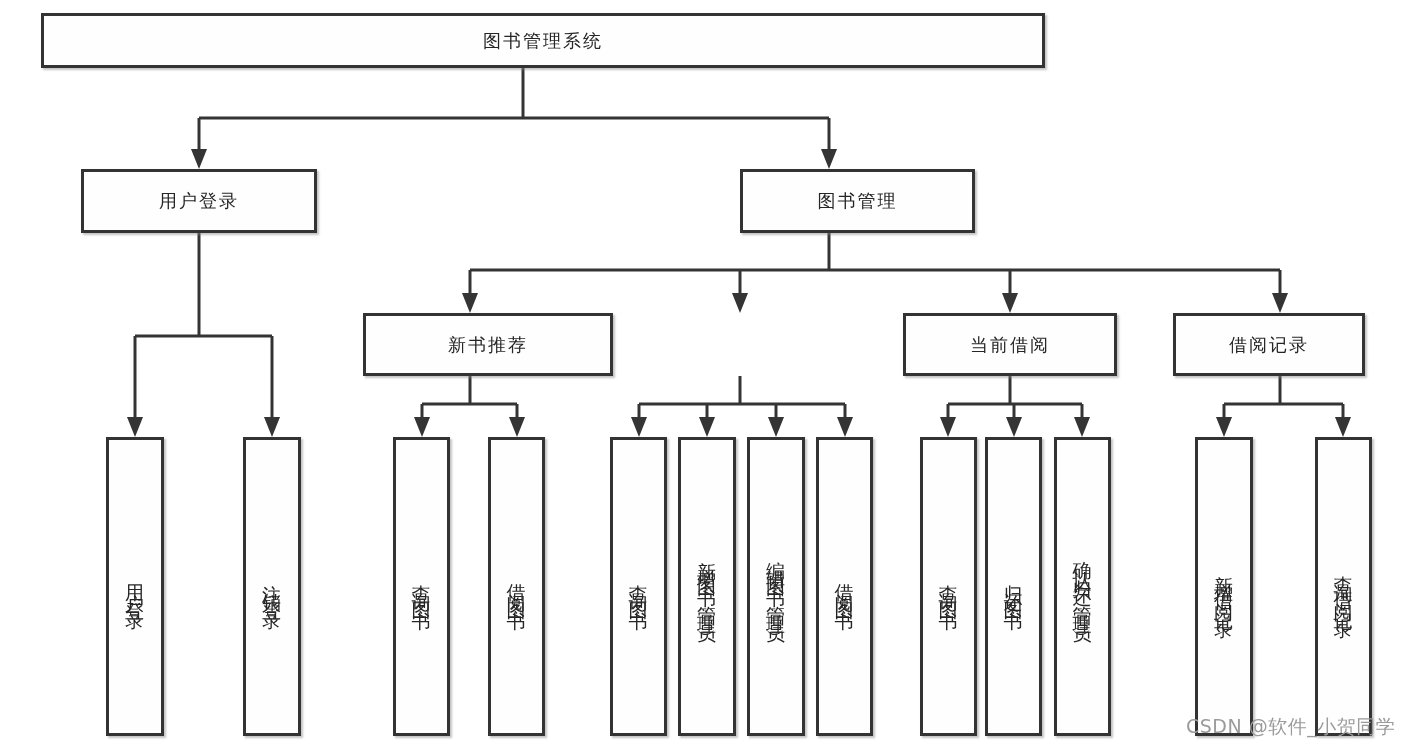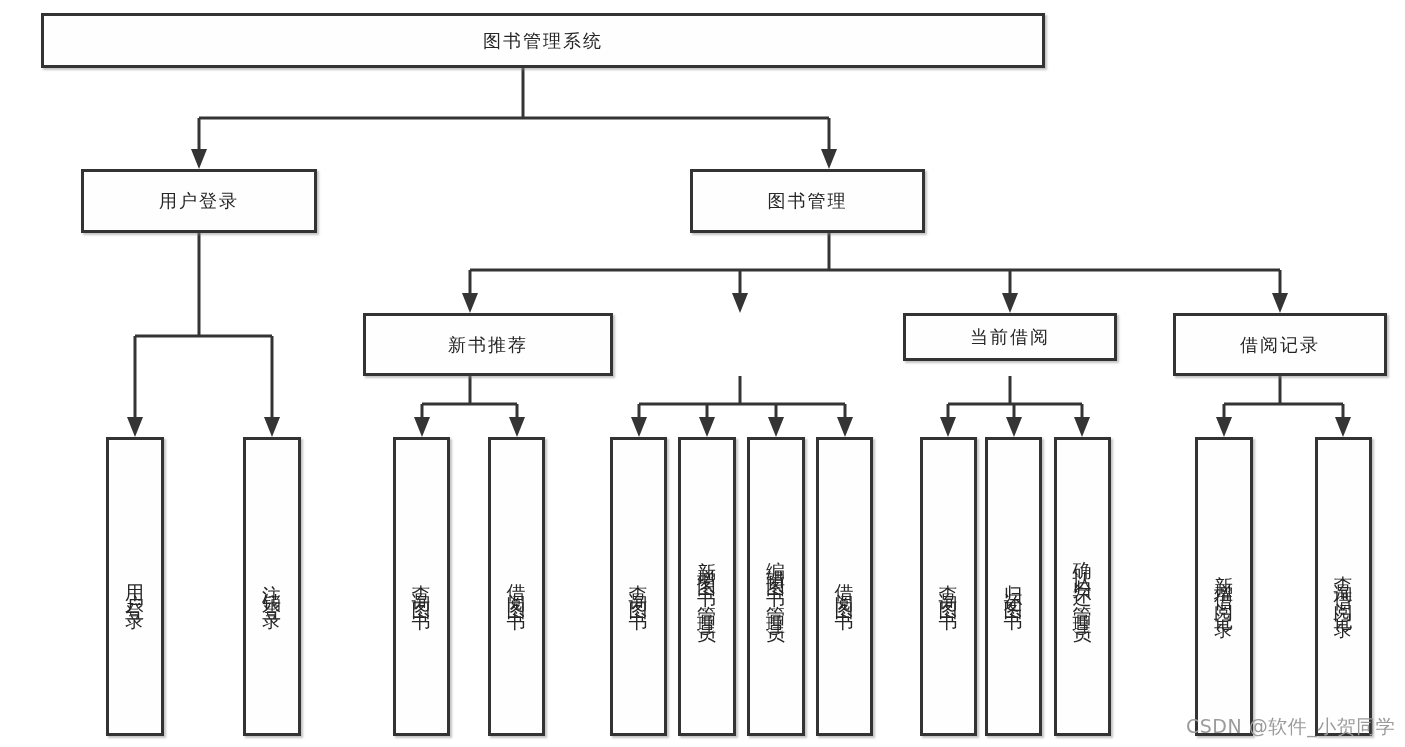--- a/index.html
+++ b/index.html
@@ -92,25 +92,25 @@
       <polygon points="1006,417 1022,417 1014,437"></polygon>
       <polygon points="1074,417 1090,417 1082,437"></polygon>
       <polygon points="1216,417 1232,417 1224,437"></polygon>
       <polygon points="1335,417 1351,417 1343,437"></polygon>
     </g>
   </svg>
 
   <div class="node h-node root-node" style="left:21px;top:13px;width:1004px;height:55px;margin-left:20px;">图书管理系统</div>
 
   <div class="node h-node" style="left:81px;top:169px;width:236px;height:64px;">用户登录</div>
-  <div class="node h-node" style="left:690px;top:169px;width:235px;height:64px;">图书管理</div>
+  <div class="node h-node" style="left:740px;top:169px;width:235px;height:64px;">图书管理</div>
 
   <div class="node h-node" style="left:363px;top:313px;width:250px;height:63px;font-family:Liberation Serif, serif;">新书推荐</div>
-  <div class="node h-node" style="left:903px;top:313px;width:214px;height:48px;">当前借阅</div>
-  <div class="node h-node" style="left:1173px;top:313px;width:214px;height:63px;">借阅记录</div>
+  <div class="node h-node" style="left:903px;top:313px;width:214px;height:63px;">当前借阅</div>
+  <div class="node h-node" style="left:1173px;top:313px;width:192px;height:63px;">借阅记录</div>
 
   <div class="node v-node" style="left:106px;top:437px;width:58px;height:299px;">用户登录</div>
   <div class="node v-node" style="left:243px;top:437px;width:58px;height:299px;">注销登录</div>
 
   <div class="node v-node" style="left:393px;top:437px;width:57px;height:299px;">查询图书</div>
   <div class="node v-node" style="left:488px;top:437px;width:57px;height:299px;">借阅图书</div>
 
   <div class="node v-node" style="left:610px;top:437px;width:57px;height:299px;">查询图书</div>
   <div class="node v-node" style="left:678px;top:437px;width:58px;height:299px;">新增图书（管理员）</div>
   <div class="node v-node" style="left:747px;top:437px;width:58px;height:299px;">编辑图书（管理员）</div>

